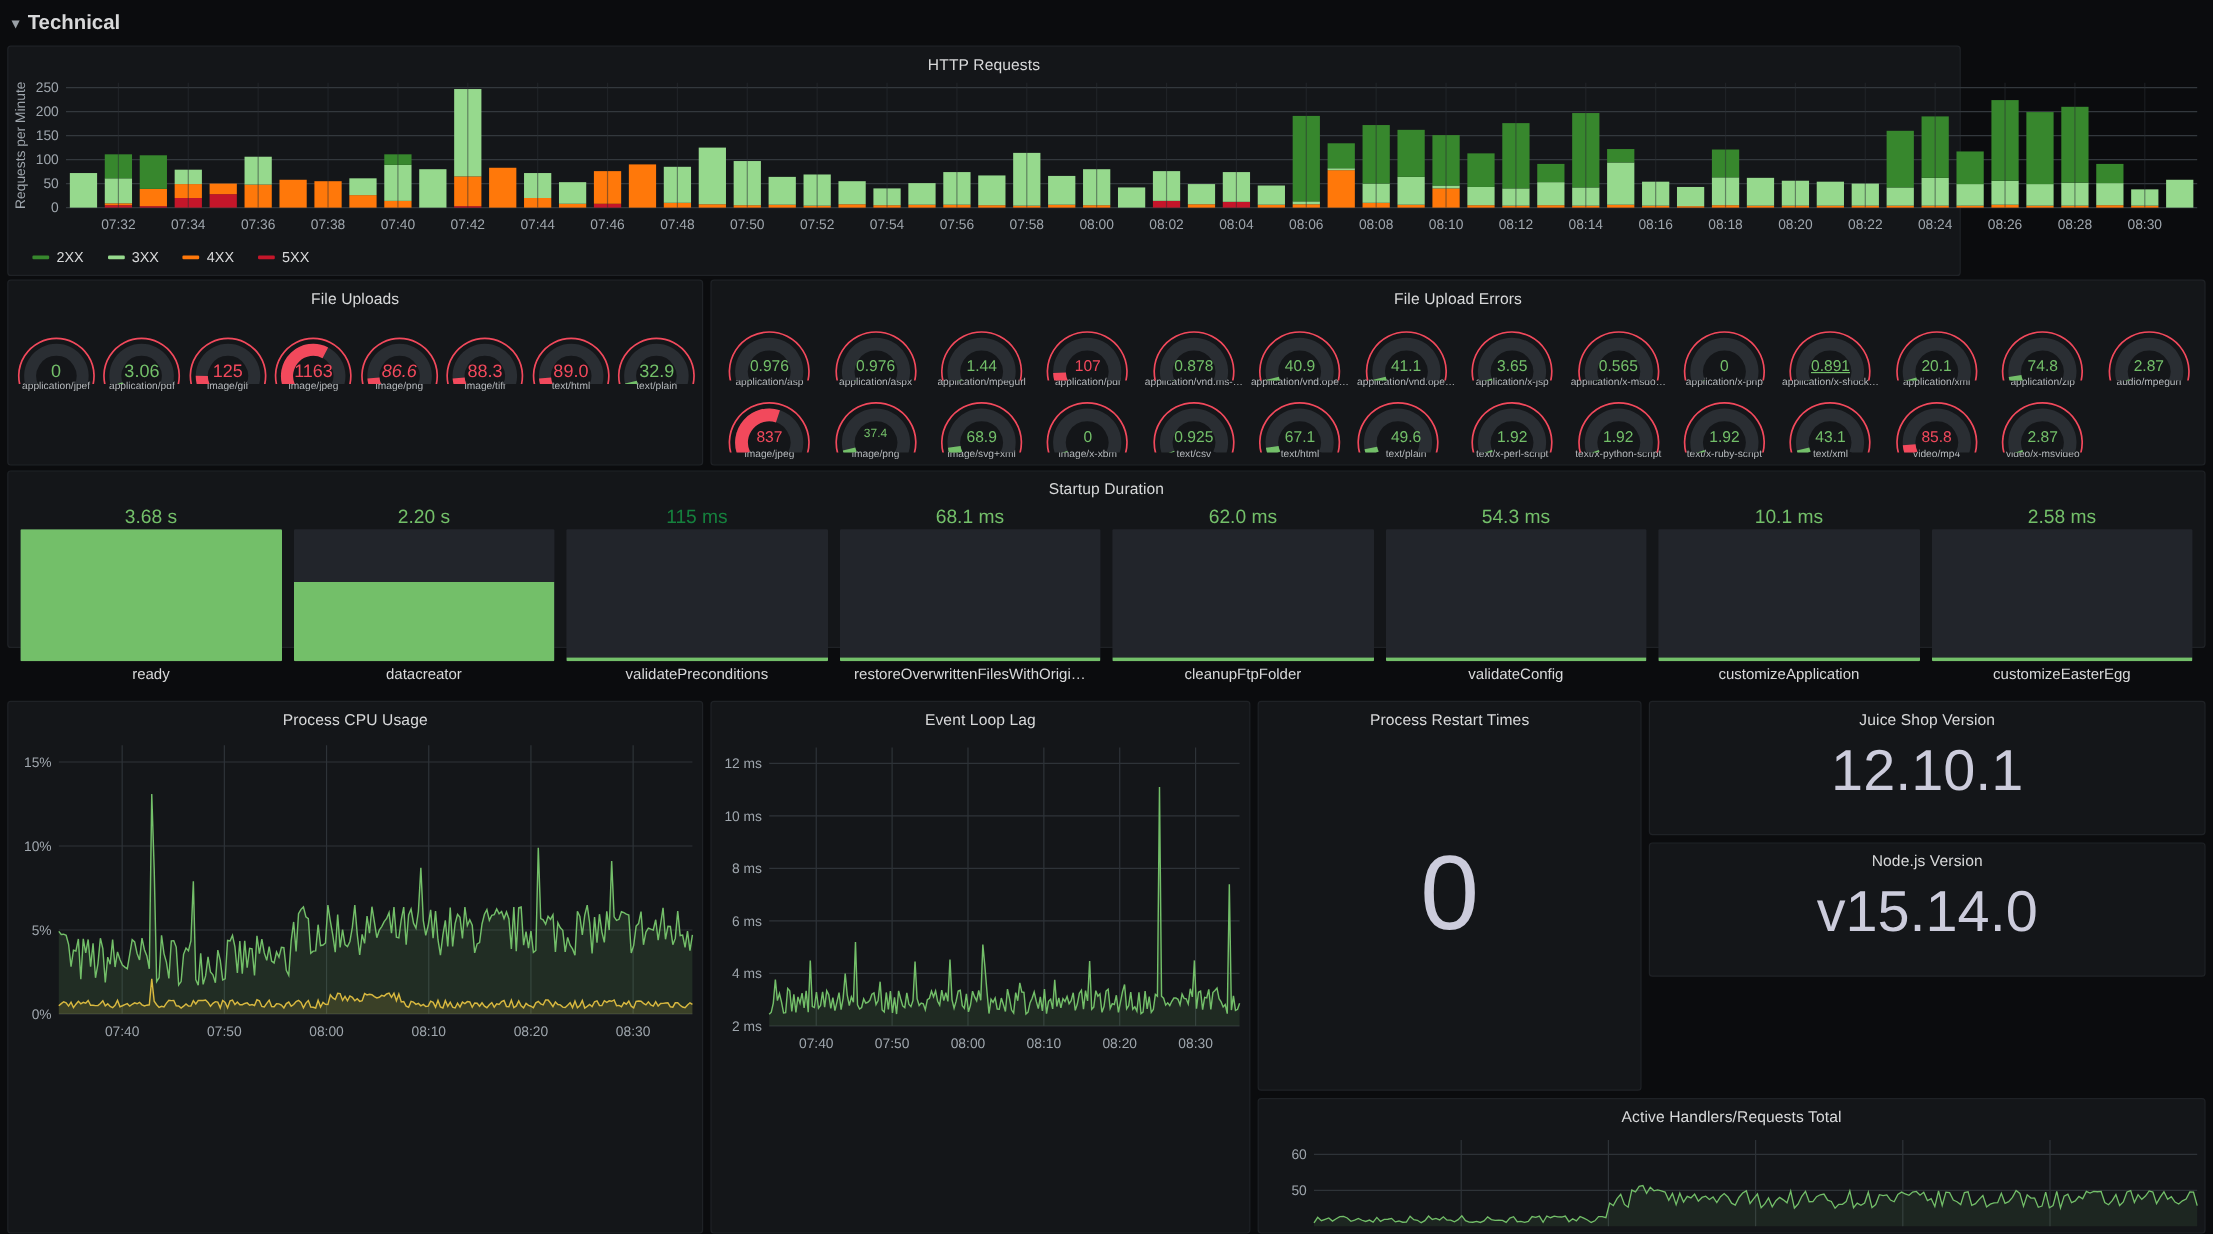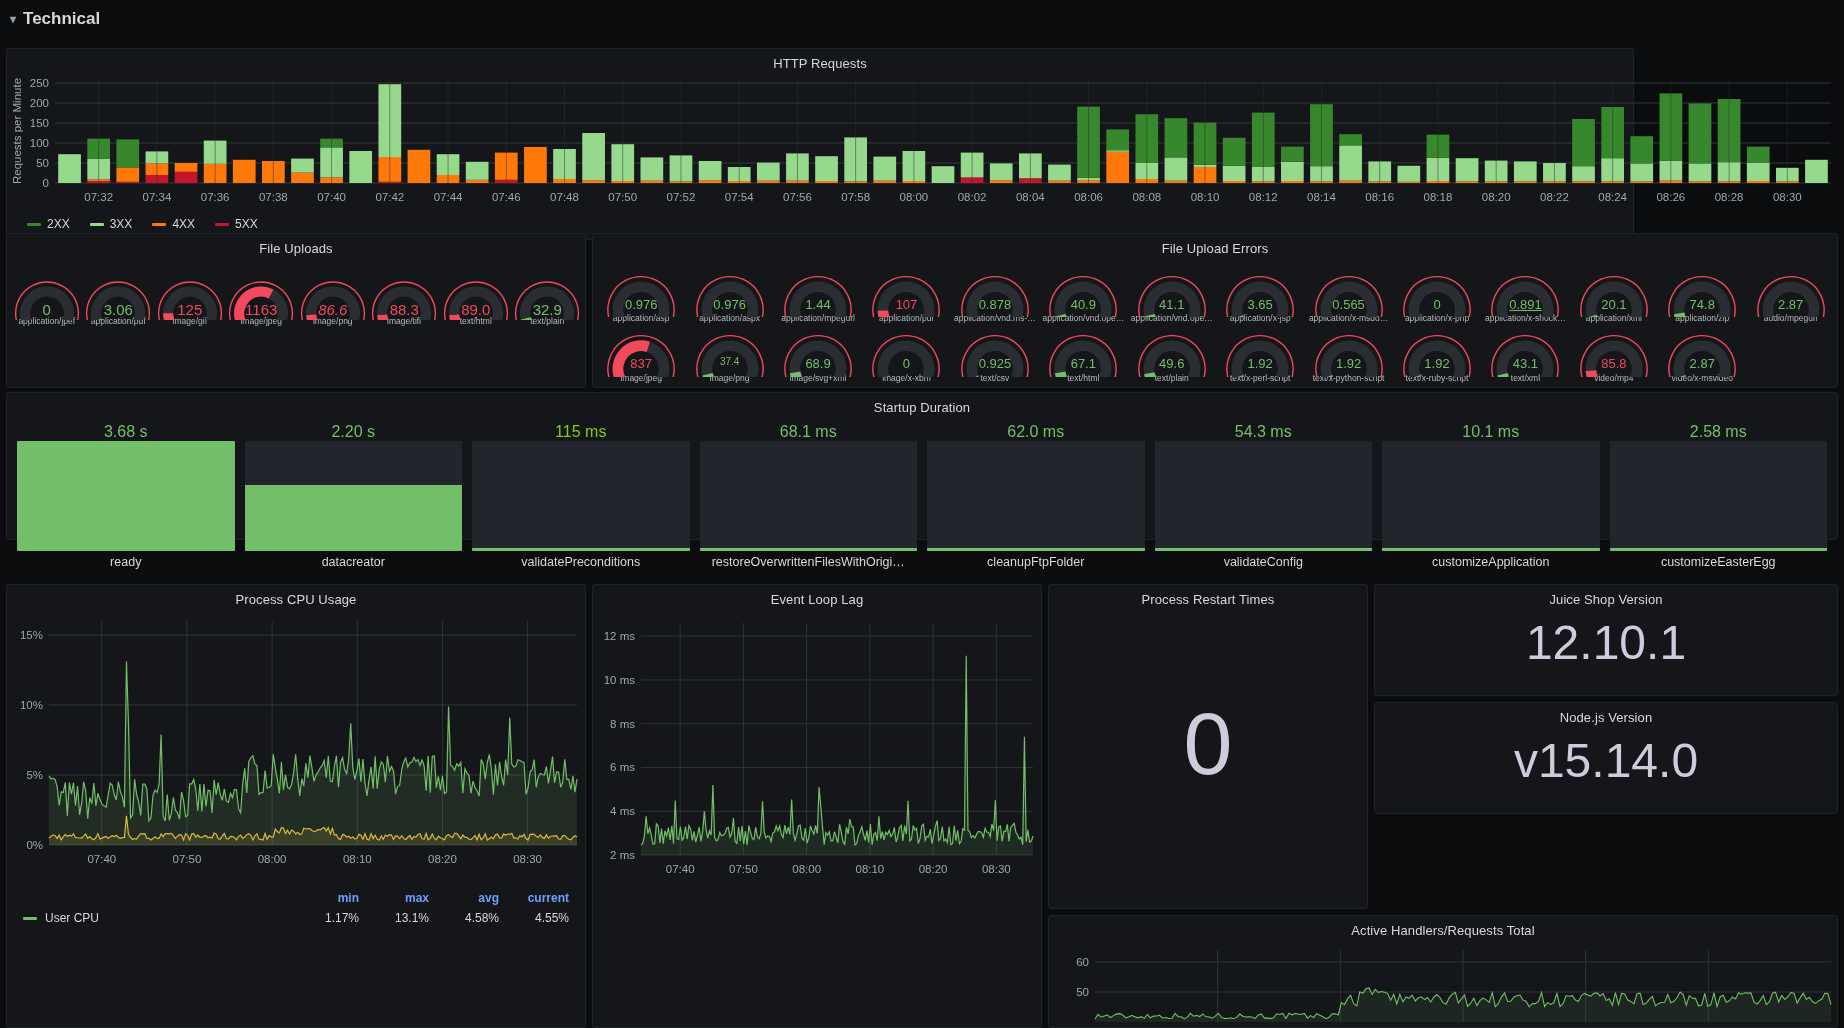--- a/index.html
+++ b/index.html
@@ -25,21 +25,21 @@
     text-align:center; font-size:13px; color:#d8d9da;
     padding-top:7px; font-weight:500; letter-spacing:.1px;
   }
   svg{ display:block; }
   .tick{ font-size:11.5px; fill:#9fa6ad; font-family:"Liberation Sans",sans-serif; }
   .axlabel{ font-size:11.5px; fill:#9fa6ad; font-family:"Liberation Sans",sans-serif;}
   .legend-row{ display:flex; align-items:center; gap:6px; font-size:12px;}
   .swatch{ width:14px; height:3px; border-radius:1px; display:inline-block;}
 
   
-  #http-panel{ position:absolute; left:6px; top:48px; width:1628px; height:192px;}
+  #http-panel{ position:absolute; left:6px; top:38px; width:1628px; height:192px;}
   #uploads-panel{ position:absolute; left:6px; top:233px; width:580px; height:155px;}
   #uperr-panel{ position:absolute; left:592px; top:233px; width:1246px; height:155px;}
   #startup-panel{ position:absolute; left:6px; top:392px; width:1832px; height:148px;}
   #cpu-panel{ position:absolute; left:6px; top:584px; width:580px; height:444px;}
   #ell-panel{ position:absolute; left:592px; top:584px; width:450px; height:444px;}
   #restart-panel{ position:absolute; left:1048px; top:584px; width:320px; height:325px;}
   #jsver-panel{ position:absolute; left:1374px; top:584px; width:464px; height:112px;}
   #nodever-panel{ position:absolute; left:1374px; top:702px; width:464px; height:112px;}
   #handlers-panel{ position:absolute; left:1048px; top:915px; width:790px; height:113px;}
 
@@ -619,21 +619,21 @@
           <svg width="74" height="53.28">
             <path d="M 6.9540842441609705 59.83144061322766 A 33.15200000000001 33.15200000000001 0 1 1 67.04591575583902 59.83144061322767" fill="none" stroke="#f2495c" stroke-width="1.4" opacity="1"></path>
             <path d="M 16.075165812897822 55.578210427069266 A 23.088 23.088 0 1 1 57.92483418710218 55.578210427069266" fill="none" stroke="#2a2e33" stroke-width="10.693" opacity="1"></path>
             <path d="M 16.075165812897822 55.578210427069266 A 23.088 23.088 0 0 1 14.189982619116343 49.39275339888212" fill="none" stroke="#73bf69" stroke-width="10.693" opacity="1"></path>
           </svg>
           <div class="gauge-val" style="color: rgb(115, 191, 105); font-size: 13px; top: 33.0336px;">67.1</div>
         </div>
         <div class="gauge-label">text/html</div>
       </div>
       <div class="gauge-cell" style="width: 7.14286%; position: relative;">
-        <div style="position: relative; display: flex; justify-content: center;">
+        <div style="position: relative; display: flex; ">
           <svg width="74" height="53.28">
             <path d="M 6.9540842441609705 59.83144061322766 A 33.15200000000001 33.15200000000001 0 1 1 67.04591575583902 59.83144061322767" fill="none" stroke="#f2495c" stroke-width="1.4" opacity="1"></path>
             <path d="M 16.075165812897822 55.578210427069266 A 23.088 23.088 0 1 1 57.92483418710218 55.578210427069266" fill="none" stroke="#2a2e33" stroke-width="10.693" opacity="1"></path>
             <path d="M 16.075165812897822 55.578210427069266 A 23.088 23.088 0 0 1 14.351707373297863 50.30528270096671" fill="none" stroke="#73bf69" stroke-width="10.693" opacity="1"></path>
           </svg>
           <div class="gauge-val" style="color: rgb(115, 191, 105); font-size: 13px; top: 33.0336px;">49.6</div>
         </div>
         <div class="gauge-label">text/plain</div>
       </div>
       <div class="gauge-cell" style="width: 7.14286%; position: relative;">
@@ -716,21 +716,21 @@
         <div class="startup-name">ready</div>
       </div>
       <div class="startup-cell" style="flex: 1 1 0%; min-width: 0px;">
         <div class="startup-val" style="color: rgb(115, 191, 105);">2.20 s</div>
         <div class="startup-bar-bg" style="height: 110px;">
           <div class="startup-bar-fill" style="height: 66px; background: rgb(115, 191, 105);"></div>
         </div>
         <div class="startup-name">datacreator</div>
       </div>
       <div class="startup-cell" style="flex: 1 1 0%; min-width: 0px;">
-        <div class="startup-val" style="color: #84cc16;">115 ms</div>
+        <div class="startup-val" style="color: #15803d;">115 ms</div>
         <div class="startup-bar-bg" style="height: 110px;">
           <div class="startup-bar-fill" style="height: 3.3px; background: rgb(115, 191, 105);"></div>
         </div>
         <div class="startup-name">validatePreconditions</div>
       </div>
       <div class="startup-cell" style="flex: 1 1 0%; min-width: 0px;">
         <div class="startup-val" style="color: rgb(115, 191, 105);">68.1 ms</div>
         <div class="startup-bar-bg" style="height: 110px;">
           <div class="startup-bar-fill" style="height: 3px; background: rgb(115, 191, 105);"></div>
         </div>
@@ -788,36 +788,20 @@
       <text x="350.2838709677419" y="254" text-anchor="middle" class="tick">08:10</text>
       <line x1="435.4451612903226" y1="12" x2="435.4451612903226" y2="236" stroke="#2e3338" stroke-width="1"></line>
       <text x="435.4451612903226" y="254" text-anchor="middle" class="tick">08:20</text>
       <line x1="520.6064516129031" y1="12" x2="520.6064516129031" y2="236" stroke="#2e3338" stroke-width="1"></line>
       <text x="520.6064516129031" y="254" text-anchor="middle" class="tick">08:30</text>
       <path d="M 42 229.07533921244337 L 42 229.07533921244337 L 44.03861003861004 227.37099986992357 L 46.077220077220076 225.814476114006 L 48.115830115830114 226.64859776867021 L 50.15444015444015 229.40596658415438 L 52.19305019305019 226.14469052657702 L 54.23166023166023 230.72278887565378 L 56.270270270270274 227.8247303615905 L 58.308880308880305 225.4481370943357 L 60.34749034749035 227.5086117583367 L 62.38610038610038 226.28048989827766 L 64.42471042471043 227.05797084735613 L 66.46332046332046 224.7416608722143 L 68.5019305019305 228.75229605541205 L 70.54054054054055 228.77423882832483 L 72.57915057915058 229.01652291962716 L 74.61776061776061 229.03588618838037 L 76.65637065637065 227.19840513444433 L 78.6949806949807 224.95503597550794 L 80.73359073359073 229.1855640857879 L 82.77220077220076 227.53839173551575 L 84.8108108108108 229.74935069980535 L 86.84942084942085 230.71584112309657 L 88.88803088803088 228.6911435147706 L 90.92664092664093 224.62956482513323 L 92.96525096525096 229.94114717964138 L 95.003861003861 229.11484195888733 L 97.04247104247105 228.1323479501681 L 99.08108108108108 227.3783781575404 L 101.11969111969111 229.46738588305533 L 103.15830115830116 227.895142435839 L 105.1969111969112 226.65408815087474 L 107.23552123552123 227.48629531459244 L 109.27413127413128 226.27703474693794 L 111.31274131274131 228.32294534287553 L 113.35135135135135 229.3421545773941 L 115.38996138996139 228.64588479806943 L 117.42857142857143 228.35997720903717 L 119.46718146718146 206.75709659562312 L 121.5057915057915 225.36569024159837 L 123.54440154440154 228.2523725232819 L 125.58301158301158 230.55481207615455 L 127.62162162162161 229.55996153096666 L 129.66023166023166 230.0902302762448 L 131.6988416988417 226.9495885901384 L 133.73745173745175 224.64690355460482 L 135.77606177606177 224.86597866684477 L 137.8146718146718 224.74566383680593 L 139.85328185328186 229.17204894352335 L 141.89189189189187 229.36194250735545 L 143.93050193050192 231.0889142690175 L 145.96911196911196 229.48036603544855 L 148.007722007722 227.67447416688057 L 150.04633204633205 229.4336601053987 L 152.0849420849421 229.45386341314477 L 154.12355212355212 224.8400589868147 L 156.16216216216216 227.6751757726889 L 158.20077220077218 224.7090641681147 L 160.23938223938222 224.64518075918087 L 162.27799227799227 224.79963009827753 L 164.3166023166023 224.31883994956448 L 166.35521235521236 226.3443705658635 L 168.3938223938224 229.5405627094398 L 170.43243243243242 227.14912438758142 L 172.47104247104247 225.71403552564516 L 174.5096525096525 226.10145848095485 L 176.54826254826256 230.8708828378333 L 178.58687258687257 224.66679268626814 L 180.62548262548262 226.28496750396909 L 182.66409266409266 230.84057345452746 L 184.7027027027027 225.07043201232815 L 186.74131274131273 224.41996464604512 L 188.77992277992277 228.16278708300683 L 190.81853281853282 226.0063381026063 L 192.85714285714286 228.31189723127144 L 194.89575289575288 228.26581133481386 L 196.93436293436292 227.18856666464757 L 198.97297297297297 226.74942320187083 L 201.011583011583 228.75484164965098 L 203.05019305019303 228.1407336000543 L 205.08880308880308 228.9179985498162 L 207.12741312741312 224.1409694262971 L 209.16602316602317 224.99466125792574 L 211.2046332046332 229.70322981448993 L 213.24324324324323 230.1522709517052 L 215.28185328185327 227.19838758786133 L 217.32046332046332 224.47964095286076 L 219.35907335907336 229.7899430782953 L 221.39768339768338 229.9372917067433 L 223.43629343629343 227.44795438467895 L 225.47490347490347 227.5528291767709 L 227.51351351351352 228.56282762217467 L 229.55212355212353 230.91786803985846 L 231.59073359073358 227.30816211738073 L 233.62934362934362 226.03948733664095 L 235.66795366795367 229.44999601326418 L 237.7065637065637 228.09580370168936 L 239.74517374517373 225.6898280439851 L 241.78378378378378 224.69187421137087 L 243.82239382239382 226.33366976773073 L 245.86100386100387 230.92350604740136 L 247.89961389961388 226.8927013588104 L 249.93822393822393 224.8126043246652 L 251.97683397683397 230.14827977067245 L 254.01544401544402 230.3423636625718 L 256.05405405405406 231.03352559671436 L 258.0926640926641 224.47976176123123 L 260.13127413127415 230.1644722124862 L 262.1698841698842 226.3756171348857 L 264.2084942084942 227.9055002264704 L 266.24710424710423 228.1417851922297 L 268.2857142857143 220.0795931348482 L 270.3243243243243 222.58493911758296 L 272.36293436293437 223.88908469881355 L 274.40154440154436 218.67944505120602 L 276.4401544401544 219.02123751608713 L 278.47876447876445 224.64485209209138 L 280.5173745173745 221.28168657691296 L 282.55598455598454 224.95344742920875 L 284.5945945945946 220.97415405813334 L 286.6332046332046 222.13557108847218 L 288.6718146718147 224.97338050067117 L 290.7104247104247 223.29883208442425 L 292.74903474903476 225.45692900286843 L 294.7876447876448 224.86058548808126 L 296.82625482625485 219.03153791769014 L 298.86486486486484 220.1524627933523 L 300.9034749034749 219.5154258874317 L 302.94208494208493 219.89331035334305 L 304.980694980695 221.49485712870717 L 307.019305019305 222.6509800228062 L 309.05791505791507 222.03620681983242 L 311.0965250965251 220.44766134207492 L 313.1351351351351 221.07029197205338 L 315.17374517374515 219.30847764145977 L 317.2123552123552 218.5822831900242 L 319.25096525096524 222.0906050734178 L 321.2895752895753 218.67436161086633 L 323.3281853281853 224.94550488677132 L 325.3667953667954 219.321445905986 L 327.4054054054054 225.9334214141748 L 329.4440154440154 225.5909591542049 L 331.48262548262545 229.43286193960014 L 333.5212355212355 230.3711721953336 L 335.55984555984554 225.49873586241097 L 337.5984555984556 226.11976848208334 L 339.63706563706563 227.9988454597531 L 341.6756756756757 227.15627917547536 L 343.7142857142857 229.20591976489217 L 345.75289575289577 228.06193457532765 L 347.79150579150576 229.78738481713802 L 349.8301158301158 229.47988386460574 L 351.86872586872585 225.3455901728224 L 353.9073359073359 226.31995944214052 L 355.94594594594594 230.28854324668112 L 357.984555984556 224.65351881848346 L 360.023166023166 230.17730225896338 L 362.0617760617761 230.94894091628908 L 364.10038610038606 224.81504665711662 L 366.1389961389961 229.61564043085818 L 368.17760617760615 226.20113487211108 L 370.2162162162162 230.28216302161206 L 372.25482625482624 230.9884581843803 L 374.2934362934363 226.95891248512032 L 376.33204633204633 230.20356881567443 L 378.3706563706564 226.09627028265794 L 380.4092664092664 227.26510279298066 L 382.4478764478764 225.65780820947037 L 384.48648648648646 225.96439085605758 L 386.5250965250965 230.39819018128244 L 388.56370656370655 226.80711166956792 L 390.6023166023166 227.03200711343996 L 392.64092664092664 229.53872552385494 L 394.6795366795367 226.6935806620836 L 396.7181467181467 229.42365451116285 L 398.7567567567567 230.73069942157284 L 400.79536679536676 228.252939620499 L 402.8339768339768 226.48242204458566 L 404.87258687258685 230.36742212905895 L 406.9111969111969 227.59403458717003 L 408.94980694980694 228.12546176874332 L 410.988416988417 225.56575296459056 L 413.02702702702703 224.74520692808795 L 415.0656370656371 229.76817171623378 L 417.10424710424707 230.0178986912211 L 419.1428571428571 224.45945240145522 L 421.18146718146716 230.7047159734204 L 423.2200772200772 229.2662054430536 L 425.25868725868725 225.0117215401082 L 427.2972972972973 229.16072542586397 L 429.33590733590734 230.89155775196457 L 431.3745173745174 227.18407264998373 L 433.4131274131274 228.83824200580747 L 435.4517374517374 229.51272179103117 L 437.49034749034746 230.78925718017354 L 439.5289575289575 226.69455728931098 L 441.56756756756755 225.4428870804342 L 443.6061776061776 227.52453128445174 L 445.64478764478764 228.38379284743397 L 447.6833976833977 224.34332751810706 L 449.72200772200773 224.36584276336518 L 451.7606177606177 226.87642535966654 L 453.79922779922776 229.90172201888717 L 455.8378378378378 226.0139330610232 L 457.87644787644786 228.08186389169742 L 459.9150579150579 228.39133925693636 L 461.95366795366795 230.24657794830696 L 463.992277992278 230.5459166105119 L 466.03088803088804 228.68758844928237 L 468.0694980694981 226.62056417033102 L 470.10810810810807 230.7347348618483 L 472.1467181467181 225.2495754011672 L 474.18532818532816 230.788976196893 L 476.2239382239382 228.87242718579827 L 478.26254826254825 224.74273354767018 L 480.3011583011583 231.01878661043887 L 482.33976833976834 229.6615814857006 L 484.3783783783784 228.10706655113356 L 486.4169884169884 229.89102235510526 L 488.4555984555984 225.82292831573773 L 490.49420849420846 225.09716222844887 L 492.5328185328185 228.8744859511845 L 494.57142857142856 229.0078495292495 L 496.6100386100386 224.9292919471065 L 498.64864864864865 226.35260371726594 L 500.6872586872587 225.03301967248927 L 502.72586872586874 225.40830458426302 L 504.7644787644787 224.30754213407988 L 506.80308880308877 229.10220237253336 L 508.8416988416988 228.82975260518944 L 510.88030888030886 229.95928973688711 L 512.918918918919 226.49033069666024 L 514.9575289575289 227.83144700971033 L 516.996138996139 225.29823300475172 L 519.034749034749 229.4772613431221 L 521.073359073359 230.93649415002972 L 523.1119691119691 225.41669005812923 L 525.1505791505791 225.12587860823882 L 527.1891891891892 225.4060360487113 L 529.2277992277992 227.16269899525804 L 531.2664092664093 228.39756842427772 L 533.3050193050193 225.84239166814012 L 535.3436293436293 228.4134112089469 L 537.3822393822394 229.38667083535654 L 539.4208494208494 225.69837676333188 L 541.4594594594594 229.3179866708899 L 543.4980694980695 227.2383014517549 L 545.5366795366795 227.12152591711913 L 547.5752895752896 226.8981784221708 L 549.6138996138995 226.6491165842624 L 551.6525096525097 229.96955071653684 L 553.6911196911196 230.27187277375342 L 555.7297297297297 226.6623179448593 L 557.7683397683397 226.5912997654133 L 559.8069498069498 228.6687637755502 L 561.8455598455598 230.22071852577884 L 563.8841698841699 230.72828984839296 L 565.9227799227799 228.4689748320584 L 567.96138996139 226.66043164970372 L 570 227.89754288531725 L 570 236 L 42 236 Z" fill="#eab839" opacity="0.14" stroke="none"></path>
       <path d="M 42 229.07533921244337 L 42 229.07533921244337 L 44.03861003861004 227.37099986992357 L 46.077220077220076 225.814476114006 L 48.115830115830114 226.64859776867021 L 50.15444015444015 229.40596658415438 L 52.19305019305019 226.14469052657702 L 54.23166023166023 230.72278887565378 L 56.270270270270274 227.8247303615905 L 58.308880308880305 225.4481370943357 L 60.34749034749035 227.5086117583367 L 62.38610038610038 226.28048989827766 L 64.42471042471043 227.05797084735613 L 66.46332046332046 224.7416608722143 L 68.5019305019305 228.75229605541205 L 70.54054054054055 228.77423882832483 L 72.57915057915058 229.01652291962716 L 74.61776061776061 229.03588618838037 L 76.65637065637065 227.19840513444433 L 78.6949806949807 224.95503597550794 L 80.73359073359073 229.1855640857879 L 82.77220077220076 227.53839173551575 L 84.8108108108108 229.74935069980535 L 86.84942084942085 230.71584112309657 L 88.88803088803088 228.6911435147706 L 90.92664092664093 224.62956482513323 L 92.96525096525096 229.94114717964138 L 95.003861003861 229.11484195888733 L 97.04247104247105 228.1323479501681 L 99.08108108108108 227.3783781575404 L 101.11969111969111 229.46738588305533 L 103.15830115830116 227.895142435839 L 105.1969111969112 226.65408815087474 L 107.23552123552123 227.48629531459244 L 109.27413127413128 226.27703474693794 L 111.31274131274131 228.32294534287553 L 113.35135135135135 229.3421545773941 L 115.38996138996139 228.64588479806943 L 117.42857142857143 228.35997720903717 L 119.46718146718146 206.75709659562312 L 121.5057915057915 225.36569024159837 L 123.54440154440154 228.2523725232819 L 125.58301158301158 230.55481207615455 L 127.62162162162161 229.55996153096666 L 129.66023166023166 230.0902302762448 L 131.6988416988417 226.9495885901384 L 133.73745173745175 224.64690355460482 L 135.77606177606177 224.86597866684477 L 137.8146718146718 224.74566383680593 L 139.85328185328186 229.17204894352335 L 141.89189189189187 229.36194250735545 L 143.93050193050192 231.0889142690175 L 145.96911196911196 229.48036603544855 L 148.007722007722 227.67447416688057 L 150.04633204633205 229.4336601053987 L 152.0849420849421 229.45386341314477 L 154.12355212355212 224.8400589868147 L 156.16216216216216 227.6751757726889 L 158.20077220077218 224.7090641681147 L 160.23938223938222 224.64518075918087 L 162.27799227799227 224.79963009827753 L 164.3166023166023 224.31883994956448 L 166.35521235521236 226.3443705658635 L 168.3938223938224 229.5405627094398 L 170.43243243243242 227.14912438758142 L 172.47104247104247 225.71403552564516 L 174.5096525096525 226.10145848095485 L 176.54826254826256 230.8708828378333 L 178.58687258687257 224.66679268626814 L 180.62548262548262 226.28496750396909 L 182.66409266409266 230.84057345452746 L 184.7027027027027 225.07043201232815 L 186.74131274131273 224.41996464604512 L 188.77992277992277 228.16278708300683 L 190.81853281853282 226.0063381026063 L 192.85714285714286 228.31189723127144 L 194.89575289575288 228.26581133481386 L 196.93436293436292 227.18856666464757 L 198.97297297297297 226.74942320187083 L 201.011583011583 228.75484164965098 L 203.05019305019303 228.1407336000543 L 205.08880308880308 228.9179985498162 L 207.12741312741312 224.1409694262971 L 209.16602316602317 224.99466125792574 L 211.2046332046332 229.70322981448993 L 213.24324324324323 230.1522709517052 L 215.28185328185327 227.19838758786133 L 217.32046332046332 224.47964095286076 L 219.35907335907336 229.7899430782953 L 221.39768339768338 229.9372917067433 L 223.43629343629343 227.44795438467895 L 225.47490347490347 227.5528291767709 L 227.51351351351352 228.56282762217467 L 229.55212355212353 230.91786803985846 L 231.59073359073358 227.30816211738073 L 233.62934362934362 226.03948733664095 L 235.66795366795367 229.44999601326418 L 237.7065637065637 228.09580370168936 L 239.74517374517373 225.6898280439851 L 241.78378378378378 224.69187421137087 L 243.82239382239382 226.33366976773073 L 245.86100386100387 230.92350604740136 L 247.89961389961388 226.8927013588104 L 249.93822393822393 224.8126043246652 L 251.97683397683397 230.14827977067245 L 254.01544401544402 230.3423636625718 L 256.05405405405406 231.03352559671436 L 258.0926640926641 224.47976176123123 L 260.13127413127415 230.1644722124862 L 262.1698841698842 226.3756171348857 L 264.2084942084942 227.9055002264704 L 266.24710424710423 228.1417851922297 L 268.2857142857143 220.0795931348482 L 270.3243243243243 222.58493911758296 L 272.36293436293437 223.88908469881355 L 274.40154440154436 218.67944505120602 L 276.4401544401544 219.02123751608713 L 278.47876447876445 224.64485209209138 L 280.5173745173745 221.28168657691296 L 282.55598455598454 224.95344742920875 L 284.5945945945946 220.97415405813334 L 286.6332046332046 222.13557108847218 L 288.6718146718147 224.97338050067117 L 290.7104247104247 223.29883208442425 L 292.74903474903476 225.45692900286843 L 294.7876447876448 224.86058548808126 L 296.82625482625485 219.03153791769014 L 298.86486486486484 220.1524627933523 L 300.9034749034749 219.5154258874317 L 302.94208494208493 219.89331035334305 L 304.980694980695 221.49485712870717 L 307.019305019305 222.6509800228062 L 309.05791505791507 222.03620681983242 L 311.0965250965251 220.44766134207492 L 313.1351351351351 221.07029197205338 L 315.17374517374515 219.30847764145977 L 317.2123552123552 218.5822831900242 L 319.25096525096524 222.0906050734178 L 321.2895752895753 218.67436161086633 L 323.3281853281853 224.94550488677132 L 325.3667953667954 219.321445905986 L 327.4054054054054 225.9334214141748 L 329.4440154440154 225.5909591542049 L 331.48262548262545 229.43286193960014 L 333.5212355212355 230.3711721953336 L 335.55984555984554 225.49873586241097 L 337.5984555984556 226.11976848208334 L 339.63706563706563 227.9988454597531 L 341.6756756756757 227.15627917547536 L 343.7142857142857 229.20591976489217 L 345.75289575289577 228.06193457532765 L 347.79150579150576 229.78738481713802 L 349.8301158301158 229.47988386460574 L 351.86872586872585 225.3455901728224 L 353.9073359073359 226.31995944214052 L 355.94594594594594 230.28854324668112 L 357.984555984556 224.65351881848346 L 360.023166023166 230.17730225896338 L 362.0617760617761 230.94894091628908 L 364.10038610038606 224.81504665711662 L 366.1389961389961 229.61564043085818 L 368.17760617760615 226.20113487211108 L 370.2162162162162 230.28216302161206 L 372.25482625482624 230.9884581843803 L 374.2934362934363 226.95891248512032 L 376.33204633204633 230.20356881567443 L 378.3706563706564 226.09627028265794 L 380.4092664092664 227.26510279298066 L 382.4478764478764 225.65780820947037 L 384.48648648648646 225.96439085605758 L 386.5250965250965 230.39819018128244 L 388.56370656370655 226.80711166956792 L 390.6023166023166 227.03200711343996 L 392.64092664092664 229.53872552385494 L 394.6795366795367 226.6935806620836 L 396.7181467181467 229.42365451116285 L 398.7567567567567 230.73069942157284 L 400.79536679536676 228.252939620499 L 402.8339768339768 226.48242204458566 L 404.87258687258685 230.36742212905895 L 406.9111969111969 227.59403458717003 L 408.94980694980694 228.12546176874332 L 410.988416988417 225.56575296459056 L 413.02702702702703 224.74520692808795 L 415.0656370656371 229.76817171623378 L 417.10424710424707 230.0178986912211 L 419.1428571428571 224.45945240145522 L 421.18146718146716 230.7047159734204 L 423.2200772200772 229.2662054430536 L 425.25868725868725 225.0117215401082 L 427.2972972972973 229.16072542586397 L 429.33590733590734 230.89155775196457 L 431.3745173745174 227.18407264998373 L 433.4131274131274 228.83824200580747 L 435.4517374517374 229.51272179103117 L 437.49034749034746 230.78925718017354 L 439.5289575289575 226.69455728931098 L 441.56756756756755 225.4428870804342 L 443.6061776061776 227.52453128445174 L 445.64478764478764 228.38379284743397 L 447.6833976833977 224.34332751810706 L 449.72200772200773 224.36584276336518 L 451.7606177606177 226.87642535966654 L 453.79922779922776 229.90172201888717 L 455.8378378378378 226.0139330610232 L 457.87644787644786 228.08186389169742 L 459.9150579150579 228.39133925693636 L 461.95366795366795 230.24657794830696 L 463.992277992278 230.5459166105119 L 466.03088803088804 228.68758844928237 L 468.0694980694981 226.62056417033102 L 470.10810810810807 230.7347348618483 L 472.1467181467181 225.2495754011672 L 474.18532818532816 230.788976196893 L 476.2239382239382 228.87242718579827 L 478.26254826254825 224.74273354767018 L 480.3011583011583 231.01878661043887 L 482.33976833976834 229.6615814857006 L 484.3783783783784 228.10706655113356 L 486.4169884169884 229.89102235510526 L 488.4555984555984 225.82292831573773 L 490.49420849420846 225.09716222844887 L 492.5328185328185 228.8744859511845 L 494.57142857142856 229.0078495292495 L 496.6100386100386 224.9292919471065 L 498.64864864864865 226.35260371726594 L 500.6872586872587 225.03301967248927 L 502.72586872586874 225.40830458426302 L 504.7644787644787 224.30754213407988 L 506.80308880308877 229.10220237253336 L 508.8416988416988 228.82975260518944 L 510.88030888030886 229.95928973688711 L 512.918918918919 226.49033069666024 L 514.9575289575289 227.83144700971033 L 516.996138996139 225.29823300475172 L 519.034749034749 229.4772613431221 L 521.073359073359 230.93649415002972 L 523.1119691119691 225.41669005812923 L 525.1505791505791 225.12587860823882 L 527.1891891891892 225.4060360487113 L 529.2277992277992 227.16269899525804 L 531.2664092664093 228.39756842427772 L 533.3050193050193 225.84239166814012 L 535.3436293436293 228.4134112089469 L 537.3822393822394 229.38667083535654 L 539.4208494208494 225.69837676333188 L 541.4594594594594 229.3179866708899 L 543.4980694980695 227.2383014517549 L 545.5366795366795 227.12152591711913 L 547.5752895752896 226.8981784221708 L 549.6138996138995 226.6491165842624 L 551.6525096525097 229.96955071653684 L 553.6911196911196 230.27187277375342 L 555.7297297297297 226.6623179448593 L 557.7683397683397 226.5912997654133 L 559.8069498069498 228.6687637755502 L 561.8455598455598 230.22071852577884 L 563.8841698841699 230.72828984839296 L 565.9227799227799 228.4689748320584 L 567.96138996139 226.66043164970372 L 570 227.89754288531725" fill="none" stroke="#eab839" stroke-width="1.2"></path>
       <path d="M 42 167.1092967619697 L 42 167.1092967619697 L 44.03861003861004 169.78881073360742 L 46.077220077220076 169.47125774690474 L 48.115830115830114 170.41679640599375 L 50.15444015444015 177.89618824296454 L 52.19305019305019 196.48227929690958 L 54.23166023166023 182.88208108129078 L 56.270270270270274 183.4757986780609 L 58.308880308880305 173.45912350940478 L 60.34749034749035 207.04086700009222 L 62.38610038610038 173.42693419047953 L 64.42471042471043 185.16232211727757 L 66.46332046332046 173.89618908581144 L 68.5019305019305 196.5656758360405 L 70.54054054054055 177.038819862734 L 72.57915057915058 205.79192593190442 L 74.61776061776061 194.20426104106207 L 76.65637065637065 172.8350086529902 L 78.6949806949807 181.5705676334773 L 80.73359073359073 209.73784217198278 L 82.77220077220076 188.6535390224557 L 84.8108108108108 194.49939287821735 L 86.84942084942085 174.02326977132972 L 88.88803088803088 196.85053530440223 L 90.92664092664093 184.29431649842036 L 92.96525096525096 190.57609608395774 L 95.003861003861 195.16388939440432 L 97.04247104247105 196.8928181167193 L 99.08108108108108 198.23199085315315 L 101.11969111969111 186.4101626890759 L 103.15830115830116 174.127219066735 L 105.1969111969112 175.9535148764744 L 107.23552123552123 185.55731051180385 L 109.27413127413128 190.99211413152148 L 111.31274131274131 172.7379507153006 L 113.35135135135135 182.45426625379093 L 115.38996138996139 187.55189357462893 L 117.42857142857143 198.31480691754948 L 119.46718146718146 52.599999999999994 L 121.5057915057915 115.60000000000001 L 123.54440154440154 208.93534326382695 L 125.58301158301158 205.74999279303012 L 127.62162162162161 170.35938357643755 L 129.66023166023166 185.6407057405639 L 131.6988416988417 193.00151707809488 L 133.73745173745175 206.41260673655785 L 135.77606177606177 175.048253458202 L 137.8146718146718 175.0207219600774 L 139.85328185328186 180.23263118305832 L 141.89189189189187 211.75956278068924 L 143.93050193050192 209.00632673800285 L 145.96911196911196 186.29271626085637 L 148.007722007722 181.07174670345697 L 150.04633204633205 183.3239365717042 L 152.0849420849421 175.15234861548635 L 154.12355212355212 125.39999999999999 L 156.16216216216216 207.22834837000275 L 158.20077220077218 212.07526949396137 L 160.23938223938222 185.44884102365413 L 162.27799227799227 211.31811731900933 L 164.3166023166023 204.2983705027487 L 166.35521235521236 188.45819398009132 L 168.3938223938224 201.01660280694097 L 170.43243243243242 203.42474532910842 L 172.47104247104247 210.00149248605663 L 174.5096525096525 182.77047710780542 L 176.54826254826256 191.2761364489217 L 178.58687258687257 207.567132787298 L 180.62548262548262 206.70806865026617 L 182.66409266409266 174.69303524964164 L 184.7027027027027 175.10830145725436 L 186.74131274131273 170.5049871950899 L 188.77992277992277 180.07483648018672 L 190.81853281853282 201.77502457479716 L 192.85714285714286 175.14694302275169 L 194.89575289575288 202.3405958748146 L 196.93436293436292 174.94662529898184 L 198.97297297297297 197.43959639074262 L 201.011583011583 181.33452305883844 L 203.05019305019303 181.74163410493247 L 205.08880308880308 203.85769667348717 L 207.12741312741312 170.80976056503584 L 209.16602316602317 185.6388866524393 L 211.2046332046332 173.63057174860992 L 213.24324324324323 185.10095279500865 L 215.28185328185327 191.30731185372326 L 217.32046332046332 179.8011351130908 L 219.35907335907336 191.9529683857006 L 221.39768339768338 193.4399014547653 L 223.43629343629343 184.37029140990705 L 225.47490347490347 188.61605979502949 L 227.51351351351352 180.39984393203622 L 229.55212355212353 180.66307533814717 L 231.59073359073358 199.64887540743166 L 233.62934362934362 203.6842409070042 L 235.66795366795367 174.78200154555122 L 237.7065637065637 159.29796958542335 L 239.74517374517373 183.83688575999668 L 241.78378378378378 152.43961154550294 L 243.82239382239382 148.77922306292655 L 245.86100386100387 146.72671750082014 L 247.89961389961388 154.99683204665632 L 249.93822393822393 156.59042515772882 L 251.97683397683397 185.44530788829798 L 254.01544401544402 183.62863415136405 L 256.05405405405406 183.43646106703042 L 258.0926640926641 161.58822386925493 L 260.13127413127415 178.93552608039954 L 262.1698841698842 178.50685153226686 L 264.2084942084942 176.7831161421645 L 266.24710424710423 145.2538377289911 L 268.2857142857143 158.7023548258945 L 270.3243243243243 170.330904363343 L 272.36293436293437 184.43049530006502 L 274.40154440154436 153.07919775512033 L 276.4401544401544 180.5978537172069 L 278.47876447876445 165.6335972578421 L 280.5173745173745 178.17467068004174 L 282.55598455598454 179.83778905721277 L 284.5945945945946 175.5456562696703 L 286.6332046332046 163.64353028062897 L 288.6718146718147 145.2597037117275 L 290.7104247104247 169.6364486816509 L 292.74903474903476 186.8250575102051 L 294.7876447876448 169.63450725964947 L 296.82625482625485 177.16178908951662 L 298.86486486486484 154.34669570873803 L 300.9034749034749 168.65300723242248 L 302.94208494208493 146.57734038567978 L 304.980694980695 159.2026518202399 L 307.019305019305 172.3825730874122 L 309.05791505791507 166.1274598227476 L 311.0965250965251 163.16812554102768 L 313.1351351351351 159.06505752078493 L 315.17374517374515 156.3830458062622 L 317.2123552123552 151.5023200868174 L 319.25096525096524 168.60144842211224 L 321.2895752895753 146.79681359967068 L 323.3281853281853 171.9735629814554 L 325.3667953667954 172.60379179362383 L 327.4054054054054 157.24805143859612 L 329.4440154440154 146.8822482153225 L 331.48262548262545 178.30302833174497 L 333.5212355212355 153.46371315720666 L 335.55984555984554 148.54652183109266 L 337.5984555984556 160.32183724703353 L 339.63706563706563 164.49327024887003 L 341.6756756756757 150.37385242310066 L 343.7142857142857 114.20000000000002 L 345.75289575289577 158.1609312552777 L 347.79150579150576 170.4064451900341 L 349.8301158301158 162.25972983299744 L 351.86872586872585 149.24867457256124 L 353.9073359073359 172.80420775609286 L 355.94594594594594 150.15006433387757 L 357.984555984556 174.0780818178682 L 360.023166023166 186.94469350946355 L 362.0617760617761 170.31439838433377 L 364.10038610038606 157.8998804236296 L 366.1389961389961 179.73499695618403 L 368.17760617760615 147.21232860172742 L 370.2162162162162 179.64277342643717 L 372.25482625482624 160.6834254030527 L 374.2934362934363 152.90022927797412 L 376.33204633204633 155.4528245024629 L 378.3706563706564 173.08651024107195 L 380.4092664092664 146.8878437922745 L 382.4478764478764 162.29584975600983 L 384.48648648648646 157.49545941245532 L 386.5250965250965 161.9027065592365 L 388.56370656370655 185.09426088356145 L 390.6023166023166 177.5549825693271 L 392.64092664092664 176.46133351300904 L 394.6795366795367 160.95927658023277 L 396.7181467181467 152.86112583608417 L 398.7567567567567 148.9682146841512 L 400.79536679536676 157.99107024678545 L 402.8339768339768 153.73721036069895 L 404.87258687258685 153.20382010666833 L 406.9111969111969 148.38233856176134 L 408.94980694980694 152.43583939850137 L 410.988416988417 150.6156836150287 L 413.02702702702703 156.46045524136184 L 415.0656370656371 150.95704224610563 L 417.10424710424707 156.77220844839337 L 419.1428571428571 181.73982011747538 L 421.18146718146716 146.89906754898794 L 423.2200772200772 183.76819166018078 L 425.25868725868725 147.48928841133102 L 427.2972972972973 146.8235475904418 L 429.33590733590734 178.67339497510036 L 431.3745173745174 167.26682361134647 L 433.4131274131274 181.05416965859672 L 435.4517374517374 166.8003496359104 L 437.49034749034746 184.6908511657691 L 439.5289575289575 183.0725630596618 L 441.56756756756755 97.4 L 443.6061776061776 156.41896514474365 L 445.64478764478764 157.5837866815663 L 447.6833976833977 161.2383209356285 L 449.72200772200773 154.63358095178083 L 451.7606177606177 157.11594327078944 L 453.79922779922776 153.2861194937891 L 455.8378378378378 184.25182861893057 L 457.87644787644786 159.83773970270425 L 459.9150579150579 164.1185665517666 L 461.95366795366795 166.23334797808593 L 463.992277992278 184.21346317008764 L 466.03088803088804 172.12283724226188 L 468.0694980694981 178.594402533767 L 470.10810810810807 181.73206452128107 L 472.1467181467181 186.93293850493288 L 474.18532818532816 150.48260450152802 L 476.2239382239382 154.73764708532843 L 478.26254826254825 170.1022702684171 L 480.3011583011583 153.53641415598636 L 482.33976833976834 145.27936987498745 L 484.3783783783784 160.00018101977193 L 486.4169884169884 185.6051494100155 L 488.4555984555984 155.27633352590556 L 490.49420849420846 176.5372156228578 L 492.5328185328185 152.83344123970411 L 494.57142857142856 167.71228934950767 L 496.6100386100386 176.36222858045352 L 498.64864864864865 150.4585301137802 L 500.6872586872587 166.06405653109033 L 502.72586872586874 108.60000000000001 L 504.7644787644787 155.0508862529187 L 506.80308880308877 157.96388488214643 L 508.8416988416988 157.0916510094384 L 510.88030888030886 150.71221251492958 L 512.918918918919 151.49564716988039 L 514.9575289575289 152.72811261272437 L 516.996138996139 153.57935320985473 L 519.034749034749 185.21266517332413 L 521.073359073359 178.78836312042006 L 523.1119691119691 162.74307729757533 L 525.1505791505791 160.6588418677723 L 527.1891891891892 150.65061201977107 L 529.2277992277992 178.28722414434293 L 531.2664092664093 167.69207981261056 L 533.3050193050193 164.39504101564876 L 535.3436293436293 165.2605985879249 L 537.3822393822394 166.0131326247999 L 539.4208494208494 157.46037902425059 L 541.4594594594594 174.50956791337094 L 543.4980694980695 161.2118658778313 L 545.5366795366795 147.5949978672876 L 547.5752895752896 173.71653412688363 L 549.6138996138995 162.90844854521958 L 551.6525096525097 163.0145901888677 L 553.6911196911196 178.2333570081896 L 555.7297297297297 172.99425084236742 L 557.7683397683397 150.26619550179046 L 559.8069498069498 170.65094380809504 L 561.8455598455598 170.27665403172216 L 563.8841698841699 180.49757658946214 L 565.9227799227799 167.00489164330293 L 567.96138996139 183.1600144338608 L 570 170.04841942388958 L 570 236 L 42 236 Z" fill="#73bf69" opacity="0.14" stroke="none"></path>
       <path d="M 42 167.1092967619697 L 42 167.1092967619697 L 44.03861003861004 169.78881073360742 L 46.077220077220076 169.47125774690474 L 48.115830115830114 170.41679640599375 L 50.15444015444015 177.89618824296454 L 52.19305019305019 196.48227929690958 L 54.23166023166023 182.88208108129078 L 56.270270270270274 183.4757986780609 L 58.308880308880305 173.45912350940478 L 60.34749034749035 207.04086700009222 L 62.38610038610038 173.42693419047953 L 64.42471042471043 185.16232211727757 L 66.46332046332046 173.89618908581144 L 68.5019305019305 196.5656758360405 L 70.54054054054055 177.038819862734 L 72.57915057915058 205.79192593190442 L 74.61776061776061 194.20426104106207 L 76.65637065637065 172.8350086529902 L 78.6949806949807 181.5705676334773 L 80.73359073359073 209.73784217198278 L 82.77220077220076 188.6535390224557 L 84.8108108108108 194.49939287821735 L 86.84942084942085 174.02326977132972 L 88.88803088803088 196.85053530440223 L 90.92664092664093 184.29431649842036 L 92.96525096525096 190.57609608395774 L 95.003861003861 195.16388939440432 L 97.04247104247105 196.8928181167193 L 99.08108108108108 198.23199085315315 L 101.11969111969111 186.4101626890759 L 103.15830115830116 174.127219066735 L 105.1969111969112 175.9535148764744 L 107.23552123552123 185.55731051180385 L 109.27413127413128 190.99211413152148 L 111.31274131274131 172.7379507153006 L 113.35135135135135 182.45426625379093 L 115.38996138996139 187.55189357462893 L 117.42857142857143 198.31480691754948 L 119.46718146718146 52.599999999999994 L 121.5057915057915 115.60000000000001 L 123.54440154440154 208.93534326382695 L 125.58301158301158 205.74999279303012 L 127.62162162162161 170.35938357643755 L 129.66023166023166 185.6407057405639 L 131.6988416988417 193.00151707809488 L 133.73745173745175 206.41260673655785 L 135.77606177606177 175.048253458202 L 137.8146718146718 175.0207219600774 L 139.85328185328186 180.23263118305832 L 141.89189189189187 211.75956278068924 L 143.93050193050192 209.00632673800285 L 145.96911196911196 186.29271626085637 L 148.007722007722 181.07174670345697 L 150.04633204633205 183.3239365717042 L 152.0849420849421 175.15234861548635 L 154.12355212355212 125.39999999999999 L 156.16216216216216 207.22834837000275 L 158.20077220077218 212.07526949396137 L 160.23938223938222 185.44884102365413 L 162.27799227799227 211.31811731900933 L 164.3166023166023 204.2983705027487 L 166.35521235521236 188.45819398009132 L 168.3938223938224 201.01660280694097 L 170.43243243243242 203.42474532910842 L 172.47104247104247 210.00149248605663 L 174.5096525096525 182.77047710780542 L 176.54826254826256 191.2761364489217 L 178.58687258687257 207.567132787298 L 180.62548262548262 206.70806865026617 L 182.66409266409266 174.69303524964164 L 184.7027027027027 175.10830145725436 L 186.74131274131273 170.5049871950899 L 188.77992277992277 180.07483648018672 L 190.81853281853282 201.77502457479716 L 192.85714285714286 175.14694302275169 L 194.89575289575288 202.3405958748146 L 196.93436293436292 174.94662529898184 L 198.97297297297297 197.43959639074262 L 201.011583011583 181.33452305883844 L 203.05019305019303 181.74163410493247 L 205.08880308880308 203.85769667348717 L 207.12741312741312 170.80976056503584 L 209.16602316602317 185.6388866524393 L 211.2046332046332 173.63057174860992 L 213.24324324324323 185.10095279500865 L 215.28185328185327 191.30731185372326 L 217.32046332046332 179.8011351130908 L 219.35907335907336 191.9529683857006 L 221.39768339768338 193.4399014547653 L 223.43629343629343 184.37029140990705 L 225.47490347490347 188.61605979502949 L 227.51351351351352 180.39984393203622 L 229.55212355212353 180.66307533814717 L 231.59073359073358 199.64887540743166 L 233.62934362934362 203.6842409070042 L 235.66795366795367 174.78200154555122 L 237.7065637065637 159.29796958542335 L 239.74517374517373 183.83688575999668 L 241.78378378378378 152.43961154550294 L 243.82239382239382 148.77922306292655 L 245.86100386100387 146.72671750082014 L 247.89961389961388 154.99683204665632 L 249.93822393822393 156.59042515772882 L 251.97683397683397 185.44530788829798 L 254.01544401544402 183.62863415136405 L 256.05405405405406 183.43646106703042 L 258.0926640926641 161.58822386925493 L 260.13127413127415 178.93552608039954 L 262.1698841698842 178.50685153226686 L 264.2084942084942 176.7831161421645 L 266.24710424710423 145.2538377289911 L 268.2857142857143 158.7023548258945 L 270.3243243243243 170.330904363343 L 272.36293436293437 184.43049530006502 L 274.40154440154436 153.07919775512033 L 276.4401544401544 180.5978537172069 L 278.47876447876445 165.6335972578421 L 280.5173745173745 178.17467068004174 L 282.55598455598454 179.83778905721277 L 284.5945945945946 175.5456562696703 L 286.6332046332046 163.64353028062897 L 288.6718146718147 145.2597037117275 L 290.7104247104247 169.6364486816509 L 292.74903474903476 186.8250575102051 L 294.7876447876448 169.63450725964947 L 296.82625482625485 177.16178908951662 L 298.86486486486484 154.34669570873803 L 300.9034749034749 168.65300723242248 L 302.94208494208493 146.57734038567978 L 304.980694980695 159.2026518202399 L 307.019305019305 172.3825730874122 L 309.05791505791507 166.1274598227476 L 311.0965250965251 163.16812554102768 L 313.1351351351351 159.06505752078493 L 315.17374517374515 156.3830458062622 L 317.2123552123552 151.5023200868174 L 319.25096525096524 168.60144842211224 L 321.2895752895753 146.79681359967068 L 323.3281853281853 171.9735629814554 L 325.3667953667954 172.60379179362383 L 327.4054054054054 157.24805143859612 L 329.4440154440154 146.8822482153225 L 331.48262548262545 178.30302833174497 L 333.5212355212355 153.46371315720666 L 335.55984555984554 148.54652183109266 L 337.5984555984556 160.32183724703353 L 339.63706563706563 164.49327024887003 L 341.6756756756757 150.37385242310066 L 343.7142857142857 114.20000000000002 L 345.75289575289577 158.1609312552777 L 347.79150579150576 170.4064451900341 L 349.8301158301158 162.25972983299744 L 351.86872586872585 149.24867457256124 L 353.9073359073359 172.80420775609286 L 355.94594594594594 150.15006433387757 L 357.984555984556 174.0780818178682 L 360.023166023166 186.94469350946355 L 362.0617760617761 170.31439838433377 L 364.10038610038606 157.8998804236296 L 366.1389961389961 179.73499695618403 L 368.17760617760615 147.21232860172742 L 370.2162162162162 179.64277342643717 L 372.25482625482624 160.6834254030527 L 374.2934362934363 152.90022927797412 L 376.33204633204633 155.4528245024629 L 378.3706563706564 173.08651024107195 L 380.4092664092664 146.8878437922745 L 382.4478764478764 162.29584975600983 L 384.48648648648646 157.49545941245532 L 386.5250965250965 161.9027065592365 L 388.56370656370655 185.09426088356145 L 390.6023166023166 177.5549825693271 L 392.64092664092664 176.46133351300904 L 394.6795366795367 160.95927658023277 L 396.7181467181467 152.86112583608417 L 398.7567567567567 148.9682146841512 L 400.79536679536676 157.99107024678545 L 402.8339768339768 153.73721036069895 L 404.87258687258685 153.20382010666833 L 406.9111969111969 148.38233856176134 L 408.94980694980694 152.43583939850137 L 410.988416988417 150.6156836150287 L 413.02702702702703 156.46045524136184 L 415.0656370656371 150.95704224610563 L 417.10424710424707 156.77220844839337 L 419.1428571428571 181.73982011747538 L 421.18146718146716 146.89906754898794 L 423.2200772200772 183.76819166018078 L 425.25868725868725 147.48928841133102 L 427.2972972972973 146.8235475904418 L 429.33590733590734 178.67339497510036 L 431.3745173745174 167.26682361134647 L 433.4131274131274 181.05416965859672 L 435.4517374517374 166.8003496359104 L 437.49034749034746 184.6908511657691 L 439.5289575289575 183.0725630596618 L 441.56756756756755 97.4 L 443.6061776061776 156.41896514474365 L 445.64478764478764 157.5837866815663 L 447.6833976833977 161.2383209356285 L 449.72200772200773 154.63358095178083 L 451.7606177606177 157.11594327078944 L 453.79922779922776 153.2861194937891 L 455.8378378378378 184.25182861893057 L 457.87644787644786 159.83773970270425 L 459.9150579150579 164.1185665517666 L 461.95366795366795 166.23334797808593 L 463.992277992278 184.21346317008764 L 466.03088803088804 172.12283724226188 L 468.0694980694981 178.594402533767 L 470.10810810810807 181.73206452128107 L 472.1467181467181 186.93293850493288 L 474.18532818532816 150.48260450152802 L 476.2239382239382 154.73764708532843 L 478.26254826254825 170.1022702684171 L 480.3011583011583 153.53641415598636 L 482.33976833976834 145.27936987498745 L 484.3783783783784 160.00018101977193 L 486.4169884169884 185.6051494100155 L 488.4555984555984 155.27633352590556 L 490.49420849420846 176.5372156228578 L 492.5328185328185 152.83344123970411 L 494.57142857142856 167.71228934950767 L 496.6100386100386 176.36222858045352 L 498.64864864864865 150.4585301137802 L 500.6872586872587 166.06405653109033 L 502.72586872586874 108.60000000000001 L 504.7644787644787 155.0508862529187 L 506.80308880308877 157.96388488214643 L 508.8416988416988 157.0916510094384 L 510.88030888030886 150.71221251492958 L 512.918918918919 151.49564716988039 L 514.9575289575289 152.72811261272437 L 516.996138996139 153.57935320985473 L 519.034749034749 185.21266517332413 L 521.073359073359 178.78836312042006 L 523.1119691119691 162.74307729757533 L 525.1505791505791 160.6588418677723 L 527.1891891891892 150.65061201977107 L 529.2277992277992 178.28722414434293 L 531.2664092664093 167.69207981261056 L 533.3050193050193 164.39504101564876 L 535.3436293436293 165.2605985879249 L 537.3822393822394 166.0131326247999 L 539.4208494208494 157.46037902425059 L 541.4594594594594 174.50956791337094 L 543.4980694980695 161.2118658778313 L 545.5366795366795 147.5949978672876 L 547.5752895752896 173.71653412688363 L 549.6138996138995 162.90844854521958 L 551.6525096525097 163.0145901888677 L 553.6911196911196 178.2333570081896 L 555.7297297297297 172.99425084236742 L 557.7683397683397 150.26619550179046 L 559.8069498069498 170.65094380809504 L 561.8455598455598 170.27665403172216 L 563.8841698841699 180.49757658946214 L 565.9227799227799 167.00489164330293 L 567.96138996139 183.1600144338608 L 570 170.04841942388958" fill="none" stroke="#73bf69" stroke-width="1.2"></path>
     </svg>
-  <div id="cpu-legend" style="position:absolute;left:0;top:306px;width:578px;">
-      <div style="display: flex; justify-content: flex-end; gap: 26px; padding-right: 16px;">
-        <span class="legend-hdr legend-stats" style="width: 44px; text-align: right;">min</span>
-        <span class="legend-hdr legend-stats" style="width: 44px; text-align: right;">max</span>
-        <span class="legend-hdr legend-stats" style="width: 44px; text-align: right;">avg</span>
-        <span class="legend-hdr legend-stats" style="width: 44px; text-align: right;">current</span>
-      </div>
-      <div style="display: flex; align-items: center; padding: 6px 16px 0px;">
-        <span class="swatch" style="background: rgb(115, 191, 105);"></span>
-        <span class="legend-stats" style="margin-left: 8px; flex: 1 1 0%;">User CPU</span>
-        <span class="legend-stats" style="width: 44px; text-align: right; margin-left: 26px;">1.17%</span>
-        <span class="legend-stats" style="width: 44px; text-align: right; margin-left: 26px;">13.1%</span>
-        <span class="legend-stats" style="width: 44px; text-align: right; margin-left: 26px;">4.58%</span>
-        <span class="legend-stats" style="width: 44px; text-align: right; margin-left: 26px;">4.55%</span>
-      </div>
-    </div>
 </div>
 
 <div class="panel" id="ell-panel">
   <div class="panel-title">Event Loop Lag</div>
   <svg id="ell-svg" width="448" height="290" style="position:absolute;left:0;top:24px">
       <line x1="48" y1="246" x2="440" y2="246" stroke="#2e3338" stroke-width="1"></line>
       <text x="42" y="250" text-anchor="end" class="tick">2 ms</text>
       <line x1="48" y1="202.22641509433961" x2="440" y2="202.22641509433961" stroke="#2e3338" stroke-width="1"></line>
       <text x="42" y="206.22641509433961" text-anchor="end" class="tick">4 ms</text>
       <line x1="48" y1="158.45283018867923" x2="440" y2="158.45283018867923" stroke="#2e3338" stroke-width="1"></line>

